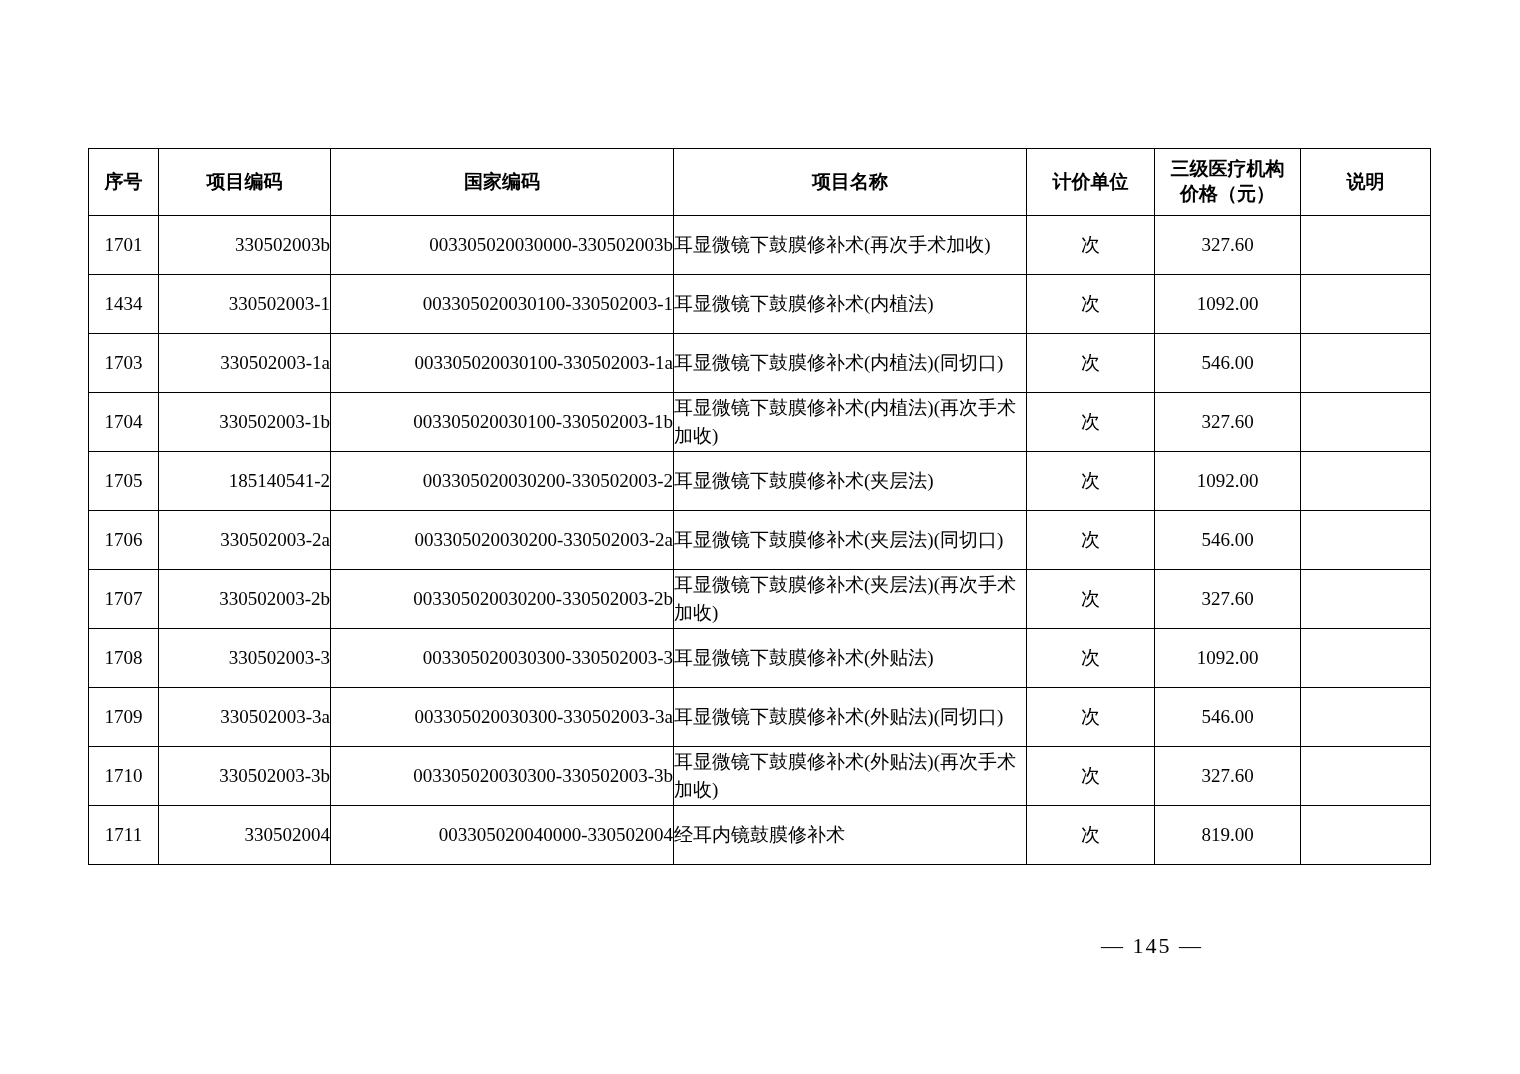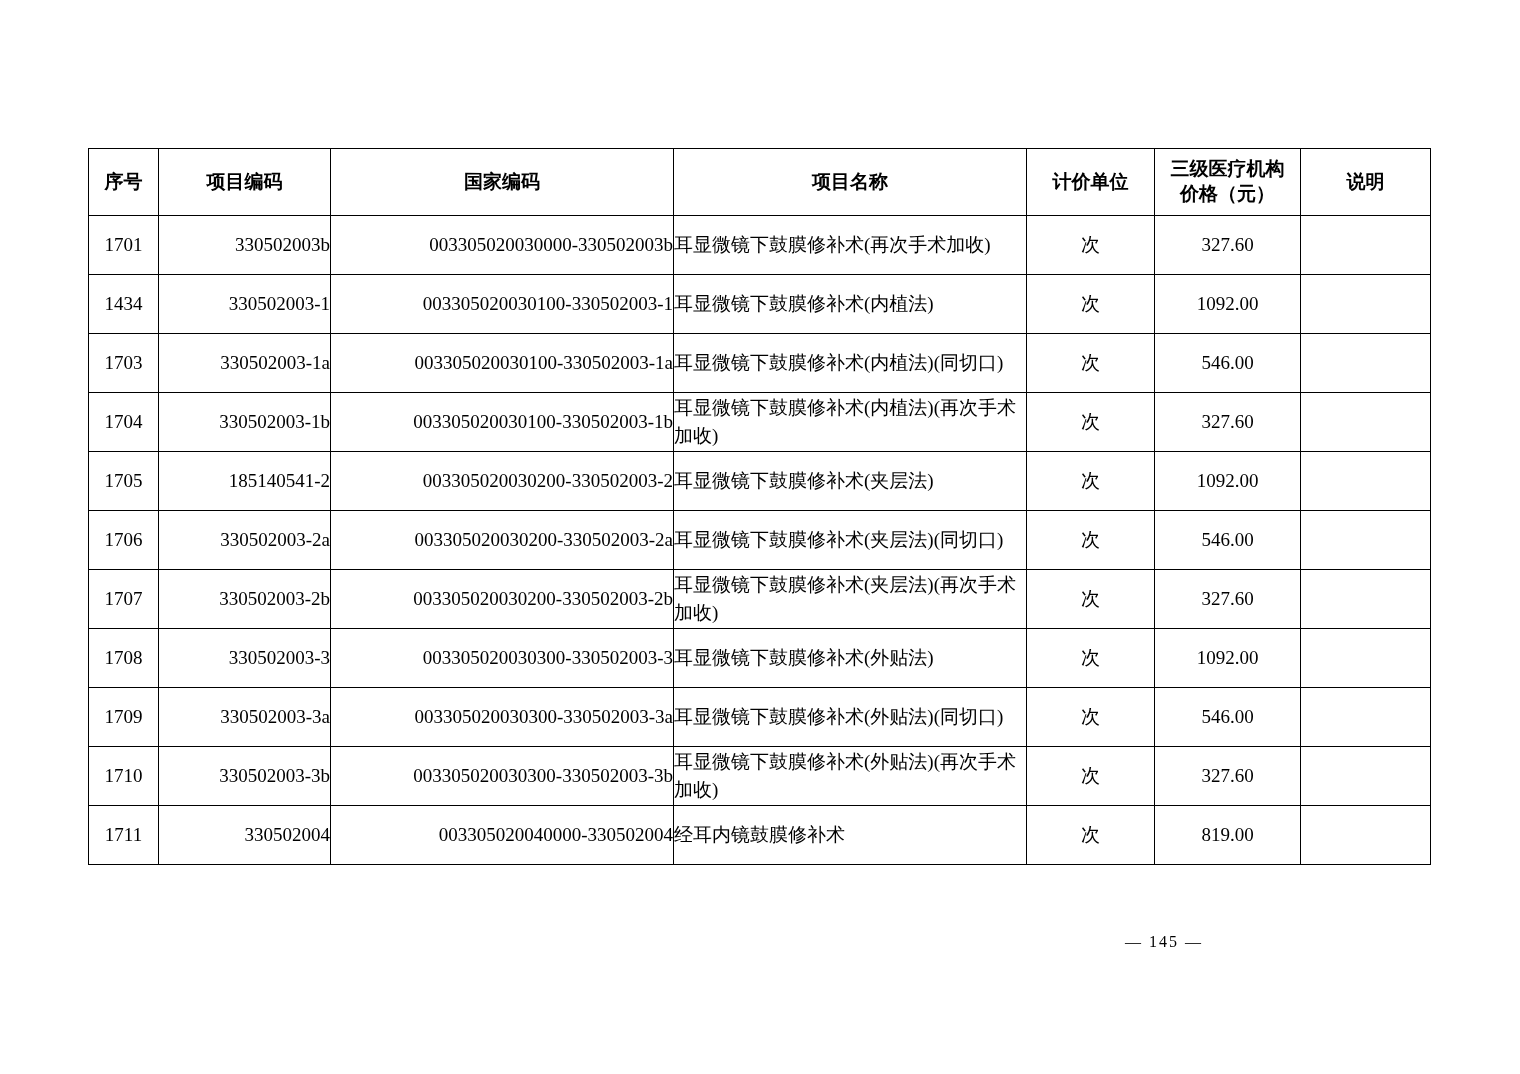--- a/index.html
+++ b/index.html
@@ -67,21 +67,21 @@
   td.unit  { text-align: center; }
   td.price { text-align: center; }
   td.note  { text-align: center; }
 
   .two-line td.name { line-height: 1.45; }
 
   .page-number {
     position: absolute;
     right: 120px;
     top: 925px;
-    font-size: 16px;
+    font-size: 22px;
     letter-spacing: 2px;
     font-family: "Liberation Serif", "DejaVu Serif", serif;
     margin-left: 48px;
   }
 </style>
 </head>
 <body>
 
 <div class="page">
 

